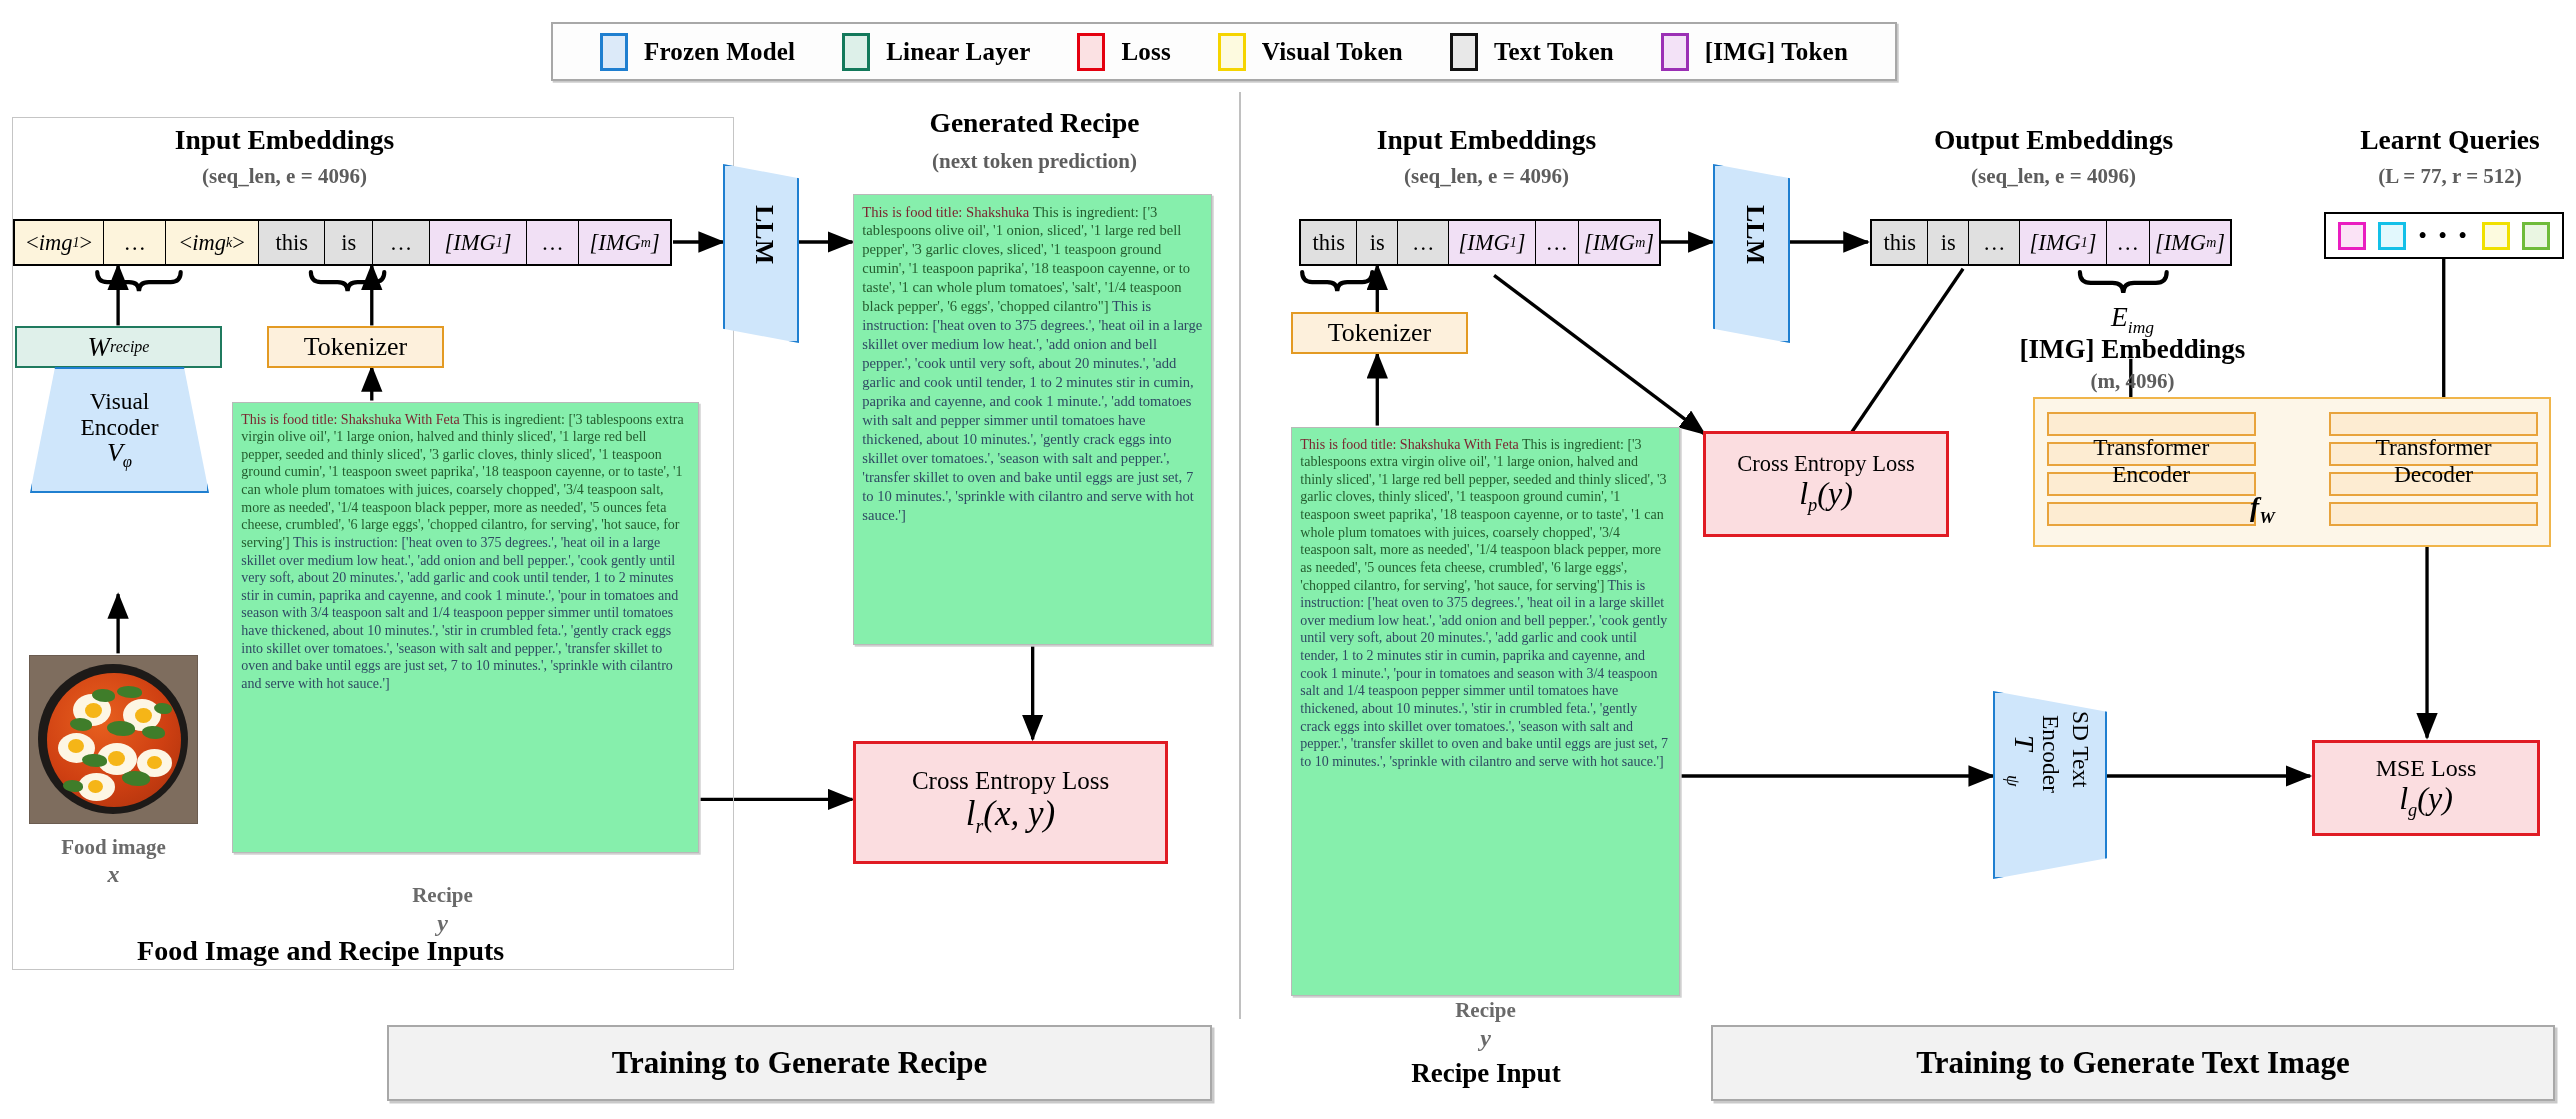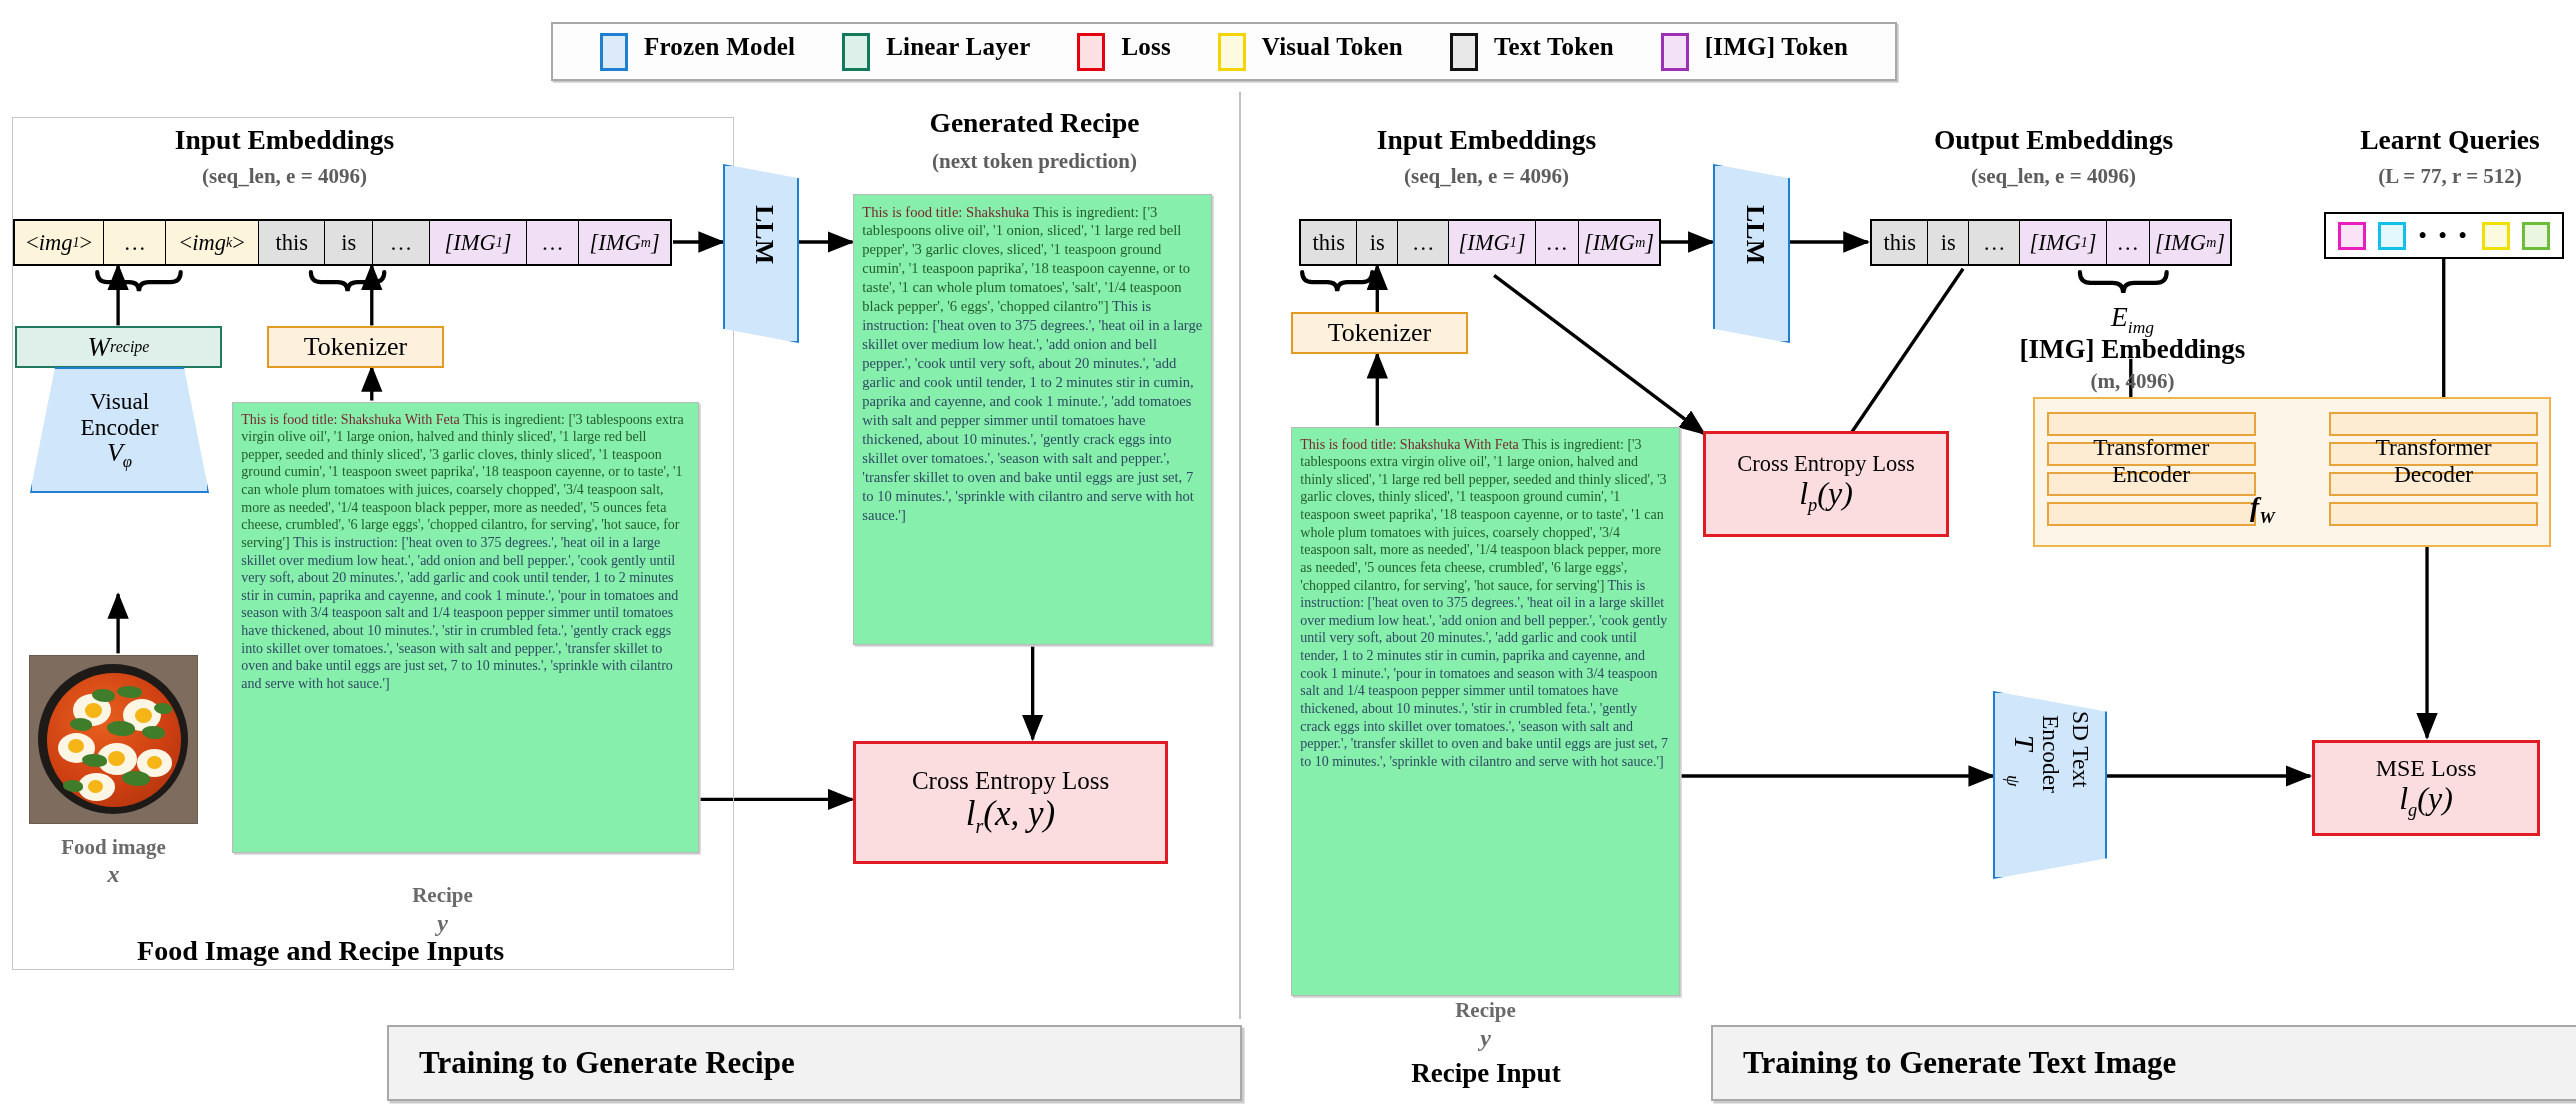--- a/index.html
+++ b/index.html
@@ -5,21 +5,21 @@
   html,body{margin:0;padding:0;background:#ffffff;}
   body{width:2576px;height:1119px;position:relative;overflow:hidden;
        font-family:"Liberation Serif",serif;color:#000;}
   .abs{position:absolute;}
 
   
   #legend{left:551px;top:22px;width:1342px;height:55px;
           background:#fdfdfd;border:2.5px solid #a8a8a8;
           display:flex;align-items:center;justify-content:space-evenly;
           box-shadow:1.7px 1.7px 0 #c9c9c9;}
-  .legend-item{display:flex;align-items:flex-start;gap:16px;}
+  .legend-item{display:flex;align-items:center;gap:16px;}
   .swatch{width:22px;height:32px;border-width:3.3px;border-style:solid;}
   .legend-label{font-size:25px;font-weight:600;letter-spacing:0.2px;}
 
   
   .panel-box{border:1.3px solid #c5c5c5;}
   #left-panel{left:11.7px;top:117px;width:720px;height:851px;}
   #divider{left:1239px;top:92px;width:1.7px;height:927px;background:#c0c0c0;}
 
   
   .h-title{font-size:27.5px;font-weight:bold;text-align:center;white-space:nowrap;}
@@ -42,21 +42,21 @@
   
   .trap-llm{background:#cfe6fb;border:2.5px solid #1f7fd0;}
   .boxy{box-sizing:border-box;display:flex;align-items:center;justify-content:center;
         text-align:center;}
   .green-box{background:#dff0ea;border:2.1px solid #1f7a5e;}
   .orange-box{background:#fdf0dc;border:2.5px solid #e39a23;}
   .loss-box{background:#fbdde0;border:3.3px solid #e01b24;}
   .textpane{background:#86efac;border:1.7px solid #b9b9b9;box-shadow:1.7px 1.7px 0 #cfcfcf;
             box-sizing:border-box;overflow:hidden;}
   .banner{background:#f2f2f2;border:2.5px solid #a8a8a8;box-shadow:2.5px 2.5px 0 #c9c9c9;
-          display:flex;align-items:center;justify-content:flex-start;padding-left:30px;}
+          display:flex;align-items:center;justify-content:center;}
   .banner-label{font-size:31px;font-weight:bold;white-space:nowrap;}
 
   
   .rcp{font-size:14px;line-height:1.26;padding:7.5px 8.3px;text-align:left;}
   .rcp .t{color:#7b2530;}
   .rcp .i{color:#245c2e;}
   .rcp .n{color:#2f4a63;}
   .rcp2{font-size:14.6px;line-height:1.3;}
   svg.ov{position:absolute;left:0;top:0;width:2576px;height:1119px;
          pointer-events:none;overflow:visible;}

